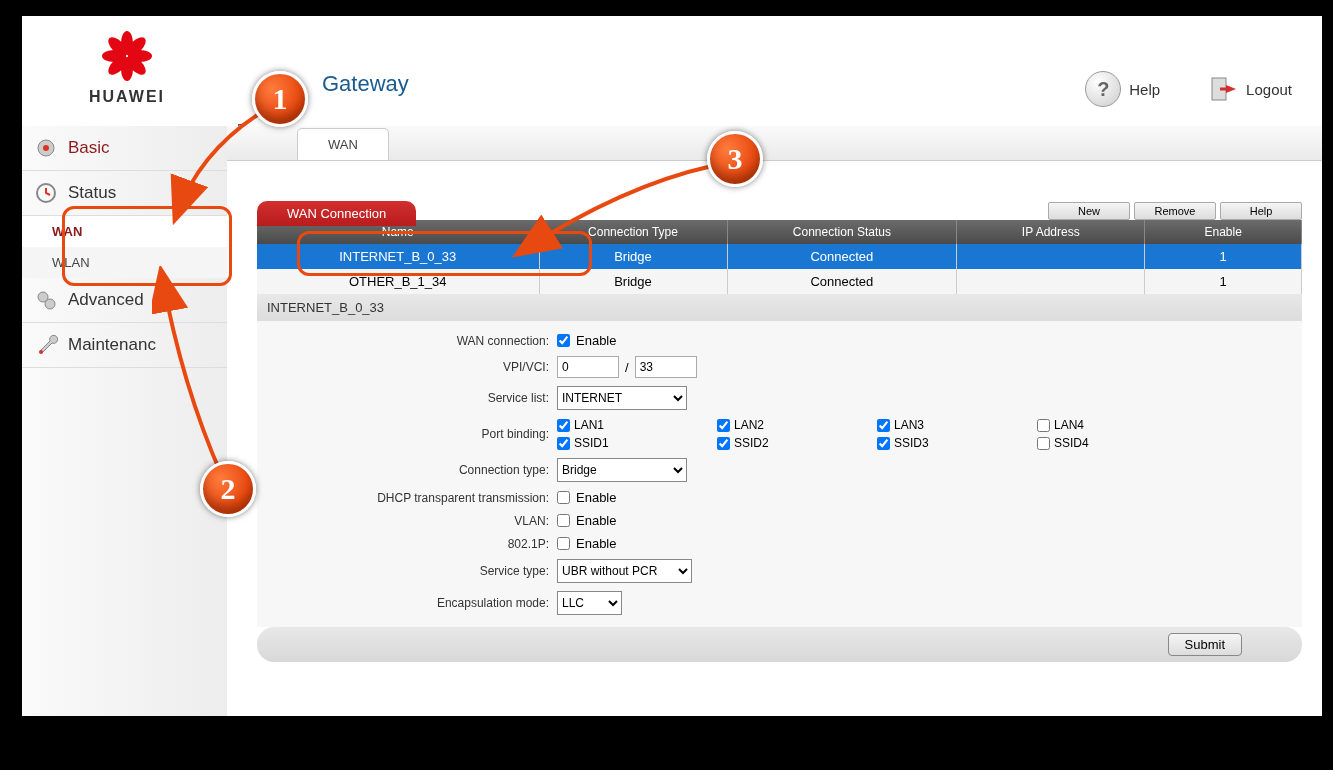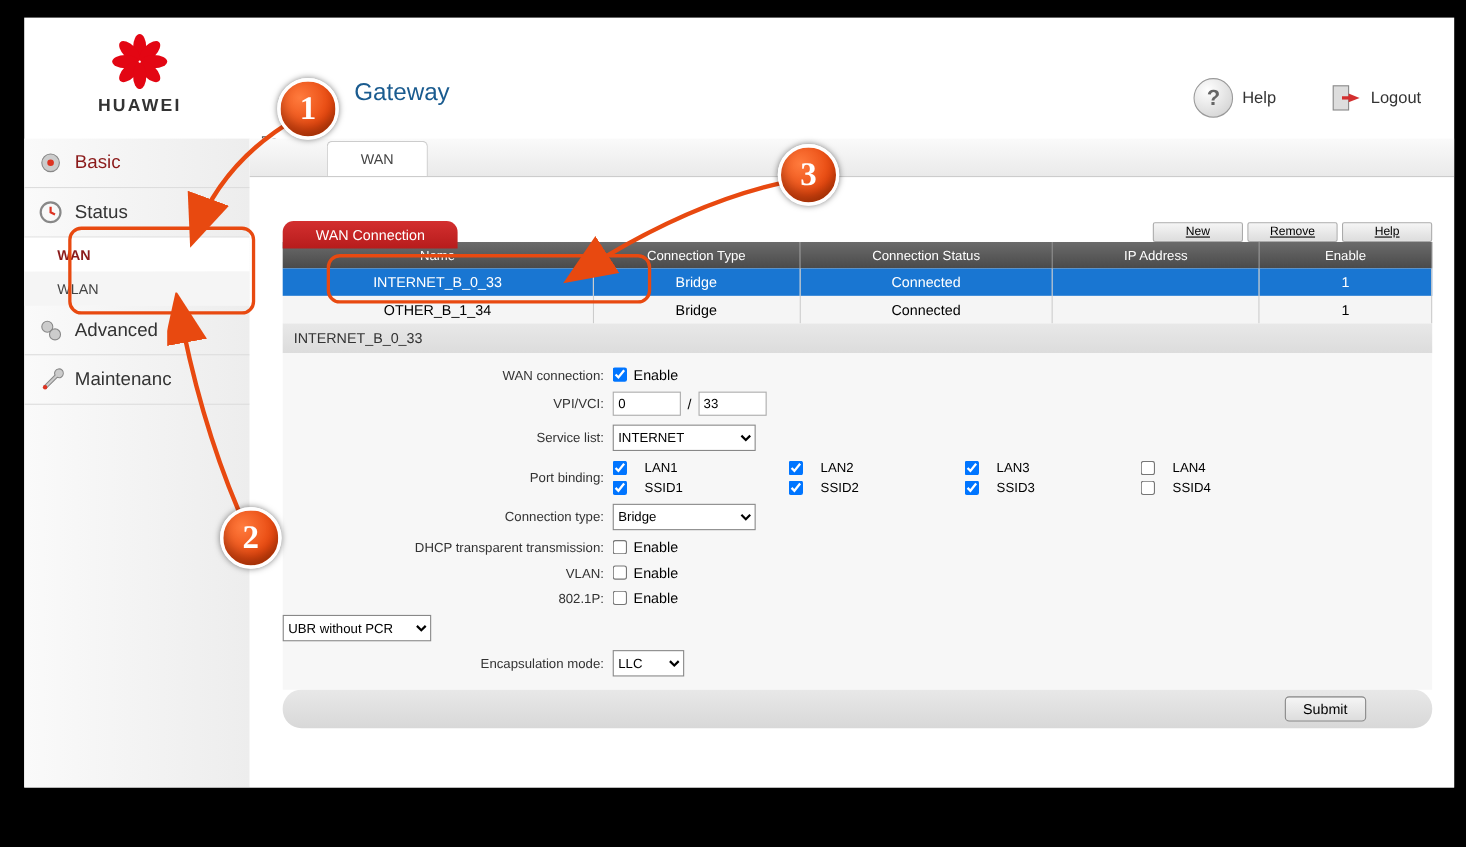--- a/index.html
+++ b/index.html
@@ -30,39 +30,39 @@
   
   
   .main { flex: 1; background: #fff; padding: 0; position: relative; }
   .tab-strip { height: 35px; background: linear-gradient(#fafafa,#eaeaea); border-bottom: 1px solid #ccc; display: flex; align-items: flex-end; padding-left: 70px; }
   .tab { padding: 8px 30px; background: #fff; border: 1px solid #ccc; border-bottom: none; border-radius: 5px 5px 0 0; font-size: 13px; color: #444; cursor: pointer; }
   
   .main-body { padding: 40px 20px 20px 30px; }
   
   
   .section-tab { display: inline-block; background: linear-gradient(#d32f2f, #b71c1c); color: #fff; padding: 5px 30px; border-radius: 10px 10px 0 0; font-size: 13px; }
-  .btn-row { display: flex; gap: 4px; justify-content: flex-end; margin-top: -24px; text-decoration: underline; }
+  .btn-row { display: flex; gap: 4px; justify-content: flex-end; margin-top: -24px; }
   .small-btn { width: 82px; height: 18px; background: linear-gradient(#f5f5f5,#ddd); border: 1px solid #aaa; font-size: 11px; cursor: pointer; border-radius: 2px; }
   
   .data-table { width: 100%; border-collapse: collapse; margin-top: 0; }
   .data-table th { background: linear-gradient(#6b6b6b,#4a4a4a); color: #fff; font-weight: normal; padding: 5px; font-size: 12px; border-right: 1px solid #888; }
   .data-table td { text-align: center; padding: 5px; font-size: 13px; border-right: 1px solid #ccc; }
   .data-table tr.selected td { background: #1976d2; color: #fff; }
   .data-table tr.alt td { background: #f5f5f5; }
   
   
   .form-header { background: linear-gradient(#e8e8e8,#dcdcdc); padding: 6px 10px; font-size: 13px; color: #333; margin-top: 0; }
   .form-body { background: #f7f7f7; padding: 8px 0 8px 0; }
   .form-row { display: flex; align-items: center; padding: 4px 0; }
   .form-label { width: 300px; text-align: right; padding-right: 8px; font-size: 12px; color: #333; }
   .form-field { flex: 1; display: flex; align-items: center; gap: 6px; }
   .form-field input[type=text] { width: 62px; height: 22px; border: 1px solid #aaa; padding: 0 4px; font-size: 12px; }
   .form-field select { height: 24px; border: 1px solid #888; font-size: 12px; background: #fff; }
   .port-grid { display: grid; grid-template-columns: repeat(4, 160px); row-gap: 4px; }
-  .port-cell { display: flex; align-items: center; gap: 16px; font-size: 12px; }
+  .port-cell { display: flex; align-items: center; gap: 4px; font-size: 12px; }
   .submit-row { background: linear-gradient(#e8e8e8,#d8d8d8); padding: 6px 60px 6px 0; text-align: right; border-radius: 17px; }
   .submit-btn { padding: 3px 16px; background: linear-gradient(#f5f5f5,#ddd); border: 1px solid #888; border-radius: 4px; cursor: pointer; font-size: 13px; }
   
   
   .anno { position: absolute; z-index: 50; }
   .circle-num { width: 56px; height: 56px; border-radius: 50%; background: radial-gradient(circle at 35% 30%, #ff7b3d, #e84910 60%, #c13500); border: 3px solid #fff; box-shadow: 0 0 6px rgba(0,0,0,0.5), inset 0 -8px 10px rgba(0,0,0,0.25); color: #fff; font-size: 30px; font-weight: bold; display: flex; align-items: center; justify-content: center; font-family: Georgia, serif; }
   .hl-box { position: absolute; border: 3px solid #e84910; border-radius: 12px; z-index: 40; pointer-events: none; }
   .arrow-svg { position: absolute; z-index: 45; pointer-events: none; }
   
   
@@ -274,20 +274,21 @@
 
           <div class="form-row">
             <div class="form-label">802.1P:</div>
             <div class="form-field">
               <input type="checkbox" style="">
               <span>Enable</span>
             </div>
           </div>
 
           <div class="form-row">
+            <div class="form-label">Service type:</div>
             <div class="form-field">
               <select style="width:135px"><option>UBR without PCR</option></select>
             </div>
           </div>
 
           <div class="form-row">
             <div class="form-label">Encapsulation mode:</div>
             <div class="form-field">
               <select style="width:65px"><option>LLC</option></select>
             </div>

